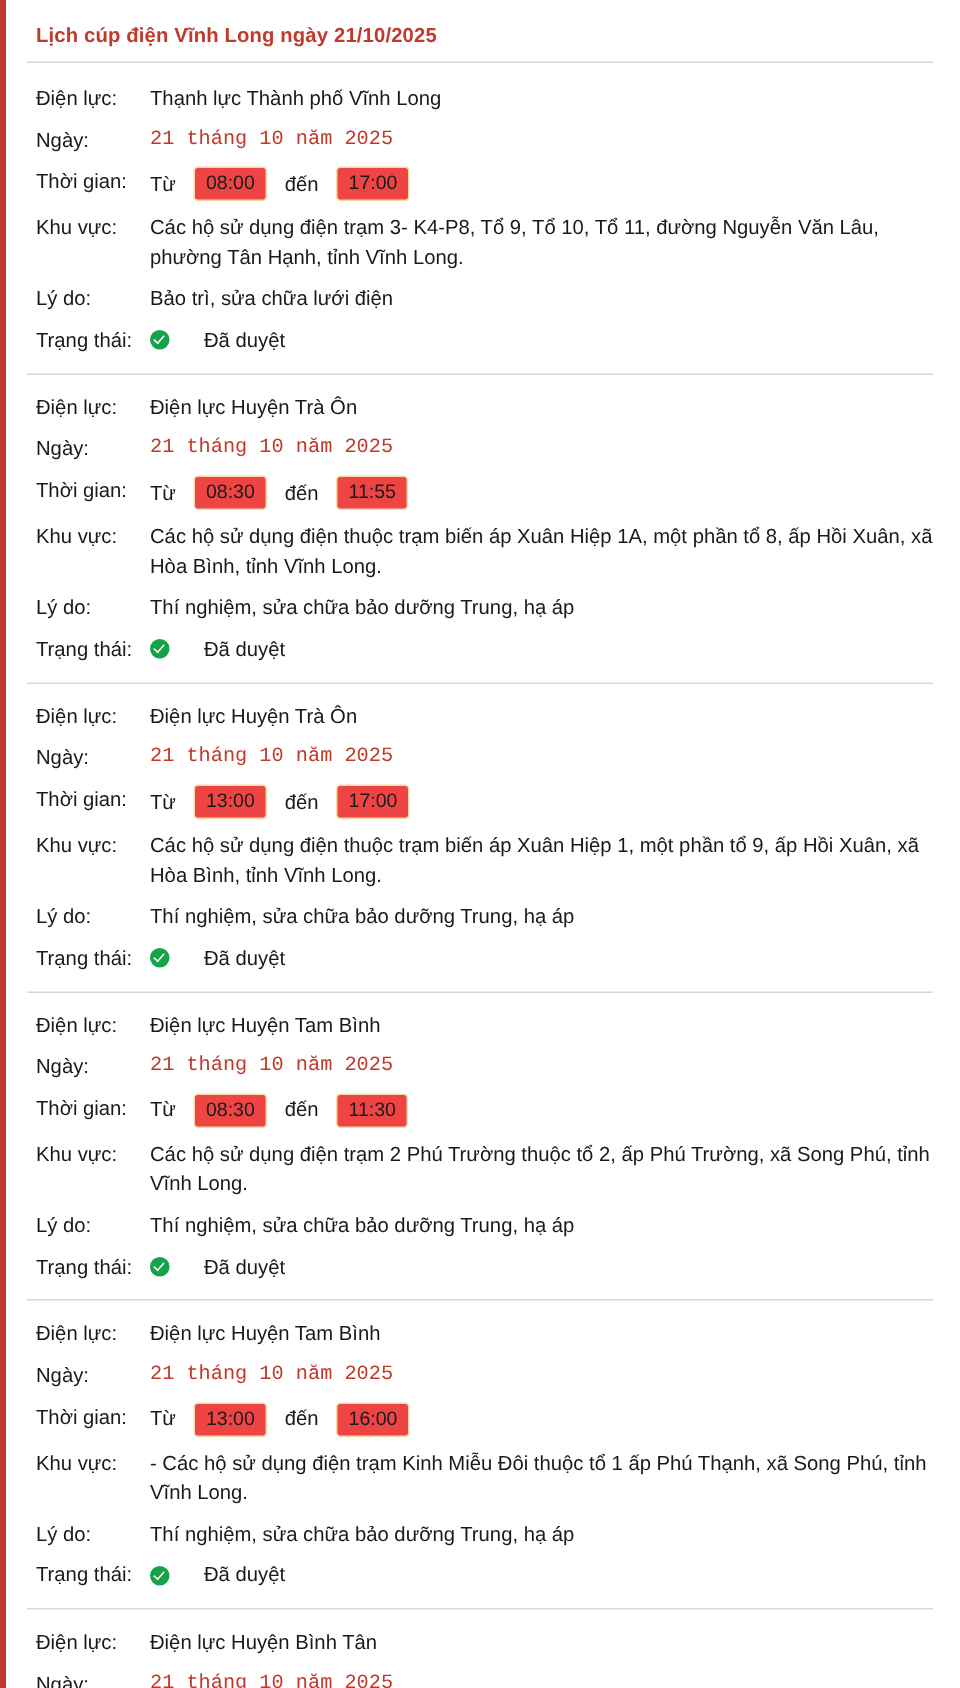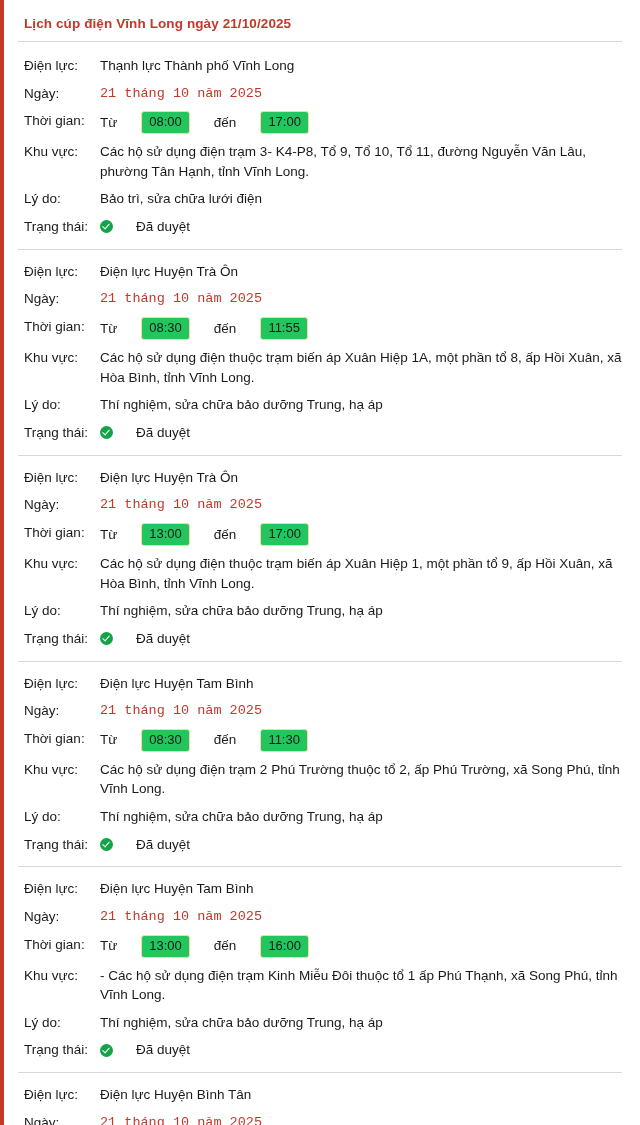--- a/index.html
+++ b/index.html
@@ -61,26 +61,26 @@
     font-size: 13.5px;
     color: #1a1a1a;
   }
   .value-date {
     color: #c0392b;
     font-family: Liberation Mono, monospace;
   }
   .time-line {
     display: flex;
     align-items: center;
-    gap: 24px;
+    gap: 12px;
     flex-wrap: wrap;
   }
   .time-chip {
     display: inline-block;
-    background: #22c55e;
+    background: #ef4444;
     border: 1px solid #f2dba6;
     border-radius: 3px;
     padding: 1px 7px 2px 7px;
     font-size: 13px;
     color: #1a1a1a;
     line-height: 1.4;
   }
   .time-word { color: #1a1a1a; }
   .status-wrap {
     display: inline-flex;

